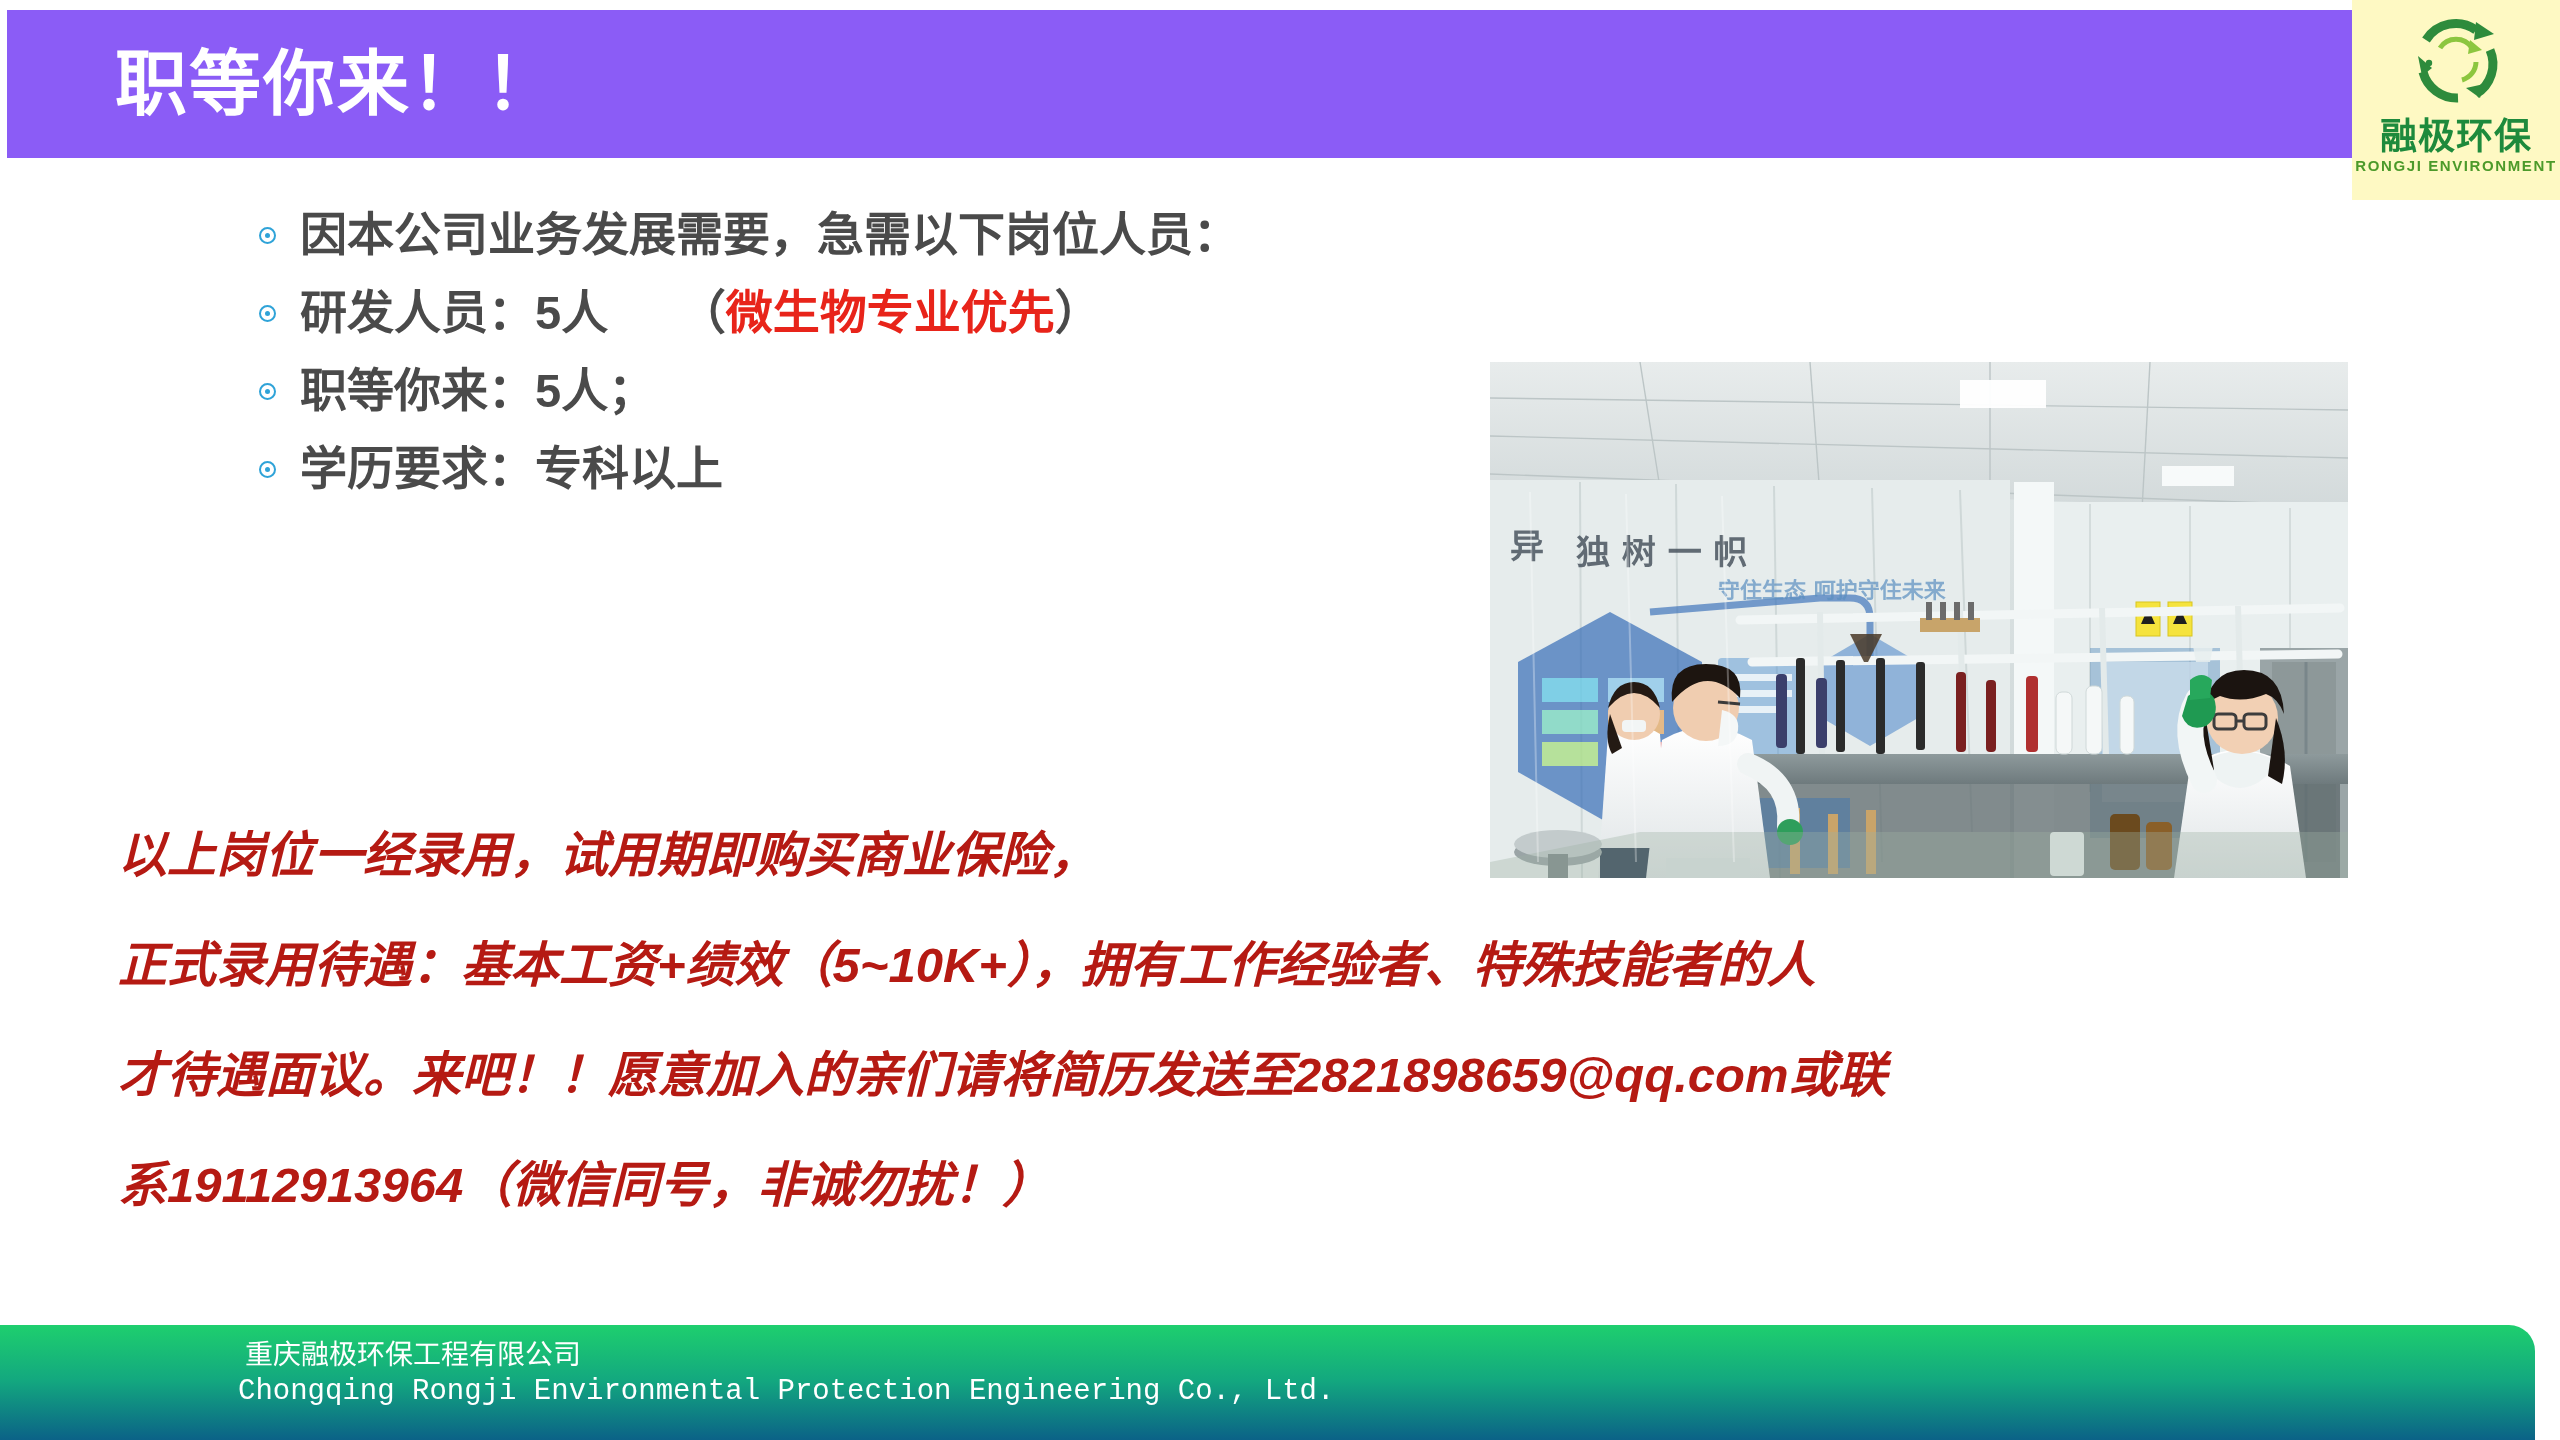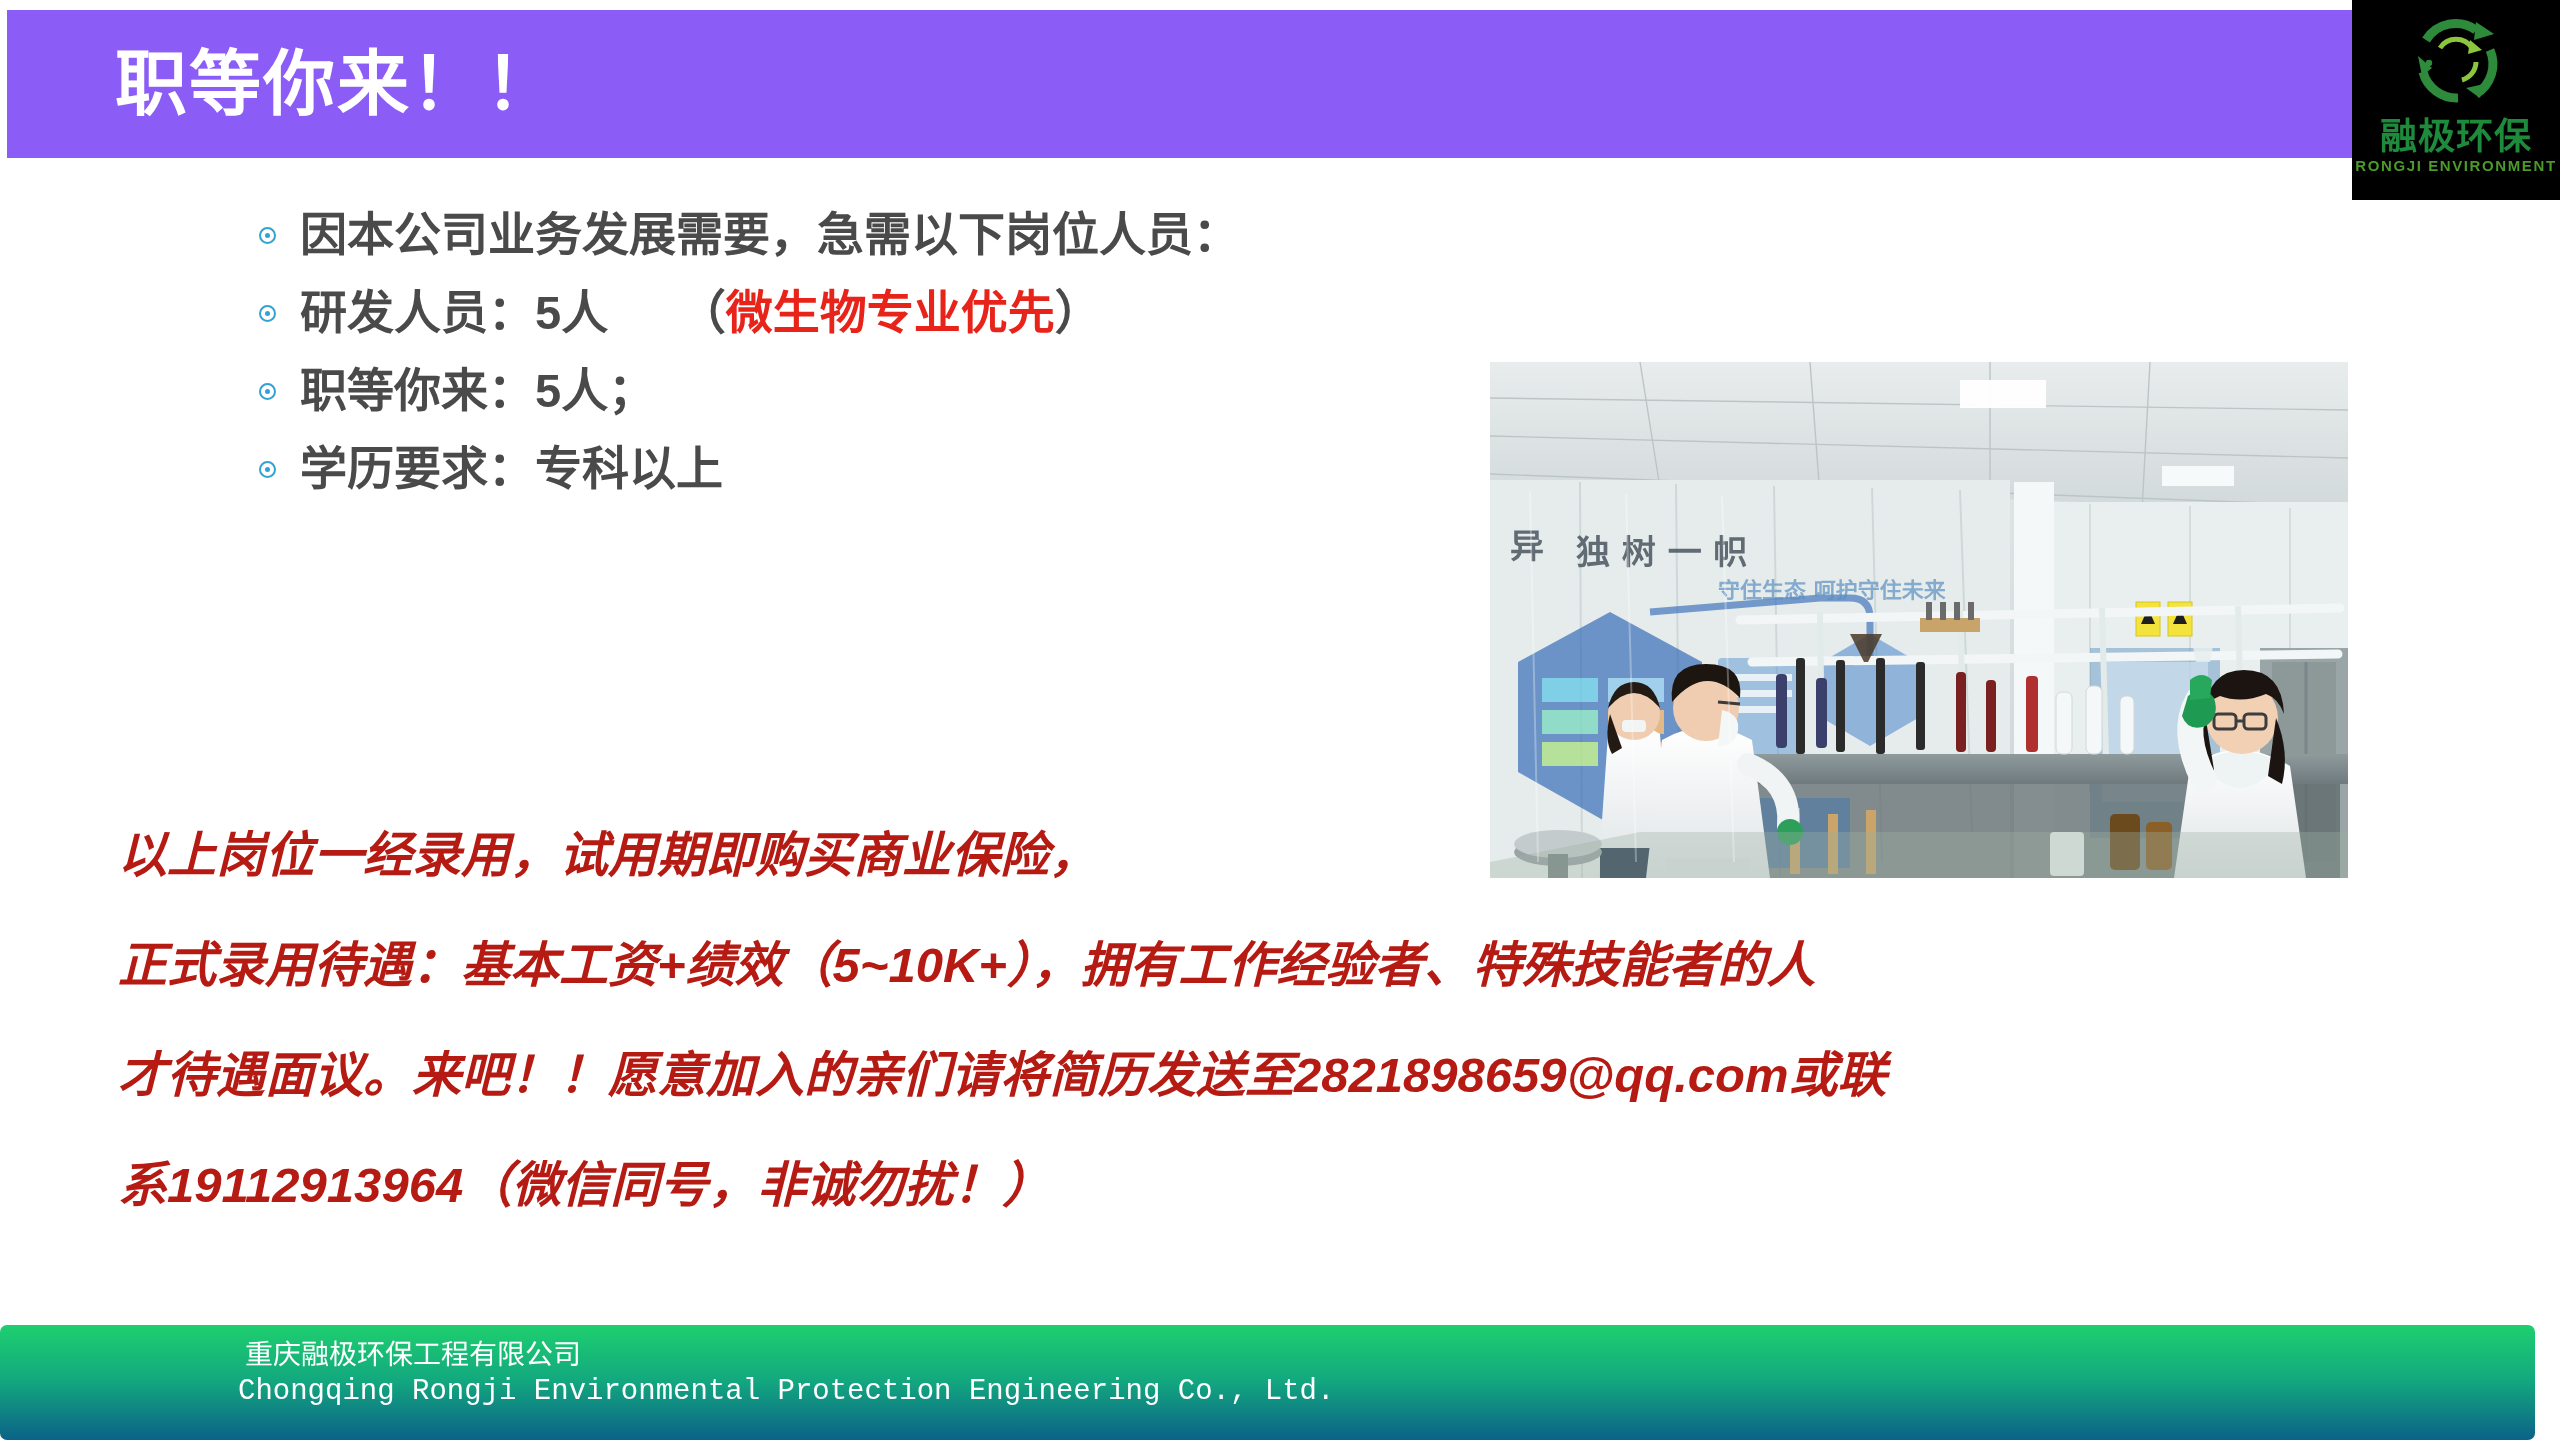--- a/index.html
+++ b/index.html
@@ -37,21 +37,21 @@
     white-space: nowrap;
   }
 
   
   .logo-panel {
     position: absolute;
     left: 2352px;
     top: 0px;
     width: 208px;
     height: 200px;
-    background: #000000;
+    background: #fef9c3;
     display: flex;
     flex-direction: column;
     align-items: center;
     justify-content: flex-start;
     padding-top: 10px;
     box-sizing: border-box;
   }
   .logo-mark {
     width: 104px;
     height: 104px;
@@ -162,21 +162,20 @@
 
   
   .footer-bar {
     position: absolute;
     left: 0px;
     top: 1325px;
     width: 2535px;
     height: 115px;
     background: linear-gradient(180deg, #1ECF6E 0%, #13A87F 48%, #0B6287 100%);
     border-top-right-radius: 26px;
-    border-radius: 7px;
   }
   .footer-cn {
     position: absolute;
     left: 245px;
     top: 12px;
     font-size: 28px;
     color: #ffffff;
     line-height: 36px;
     white-space: nowrap;
     font-weight: 400;

